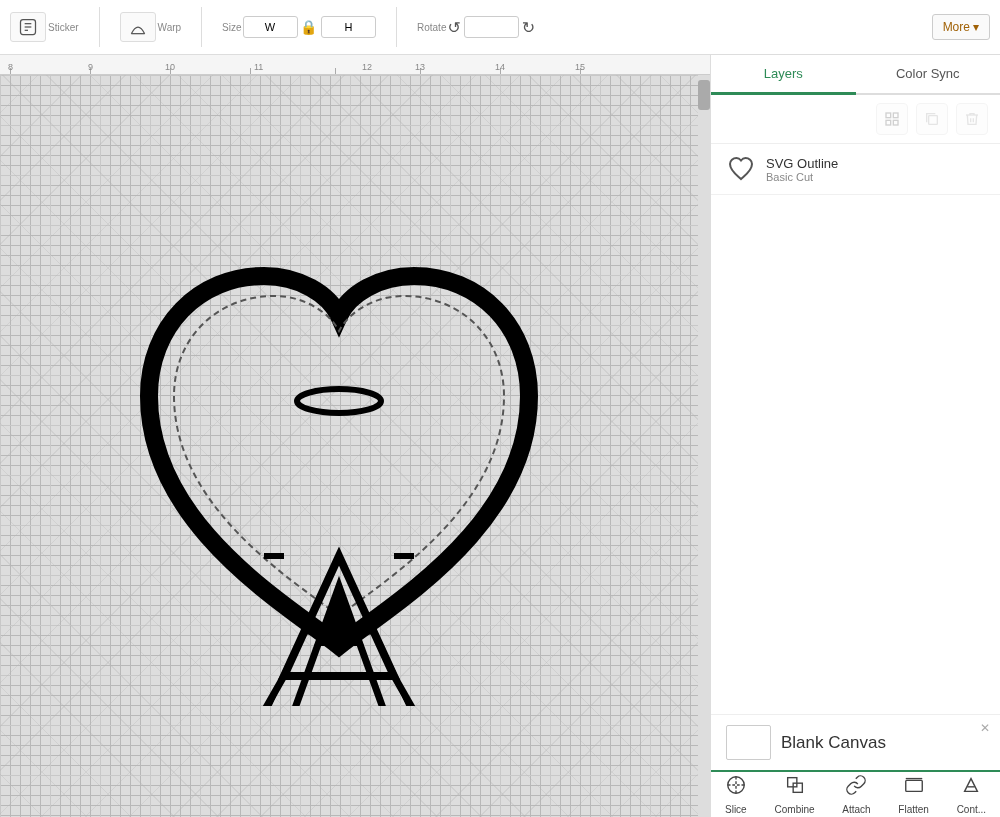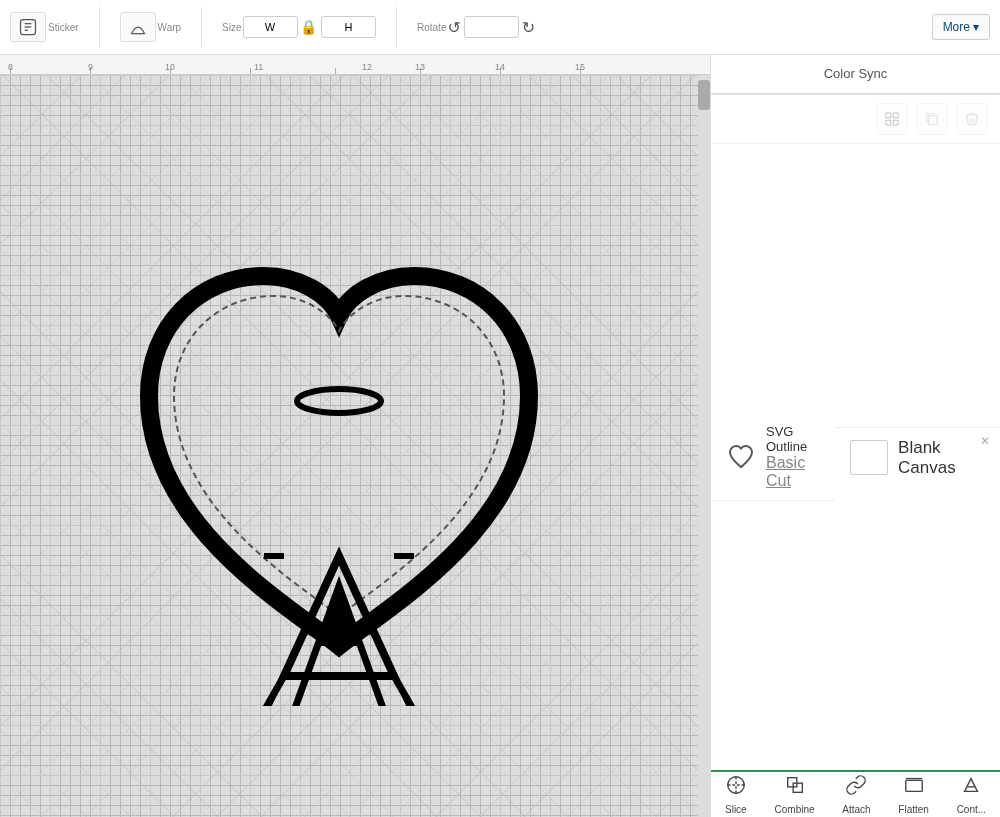--- a/index.html
+++ b/index.html
@@ -76,21 +76,21 @@
     .more-btn {
       display: flex;
       align-items: center;
       gap: 3px;
       padding: 5px 10px;
       border: 1px solid #ccc;
       border-radius: 3px;
       background: #fafafa;
       cursor: pointer;
       font-size: 12px;
-      color: #0c4a6e;
+      color: #a16207;
     }
     .rotate-icon {
       font-size: 16px;
       color: #555;
     }
 
     
     .main-area {
       display: flex;
       flex: 1;
@@ -263,23 +263,22 @@
     }
     .layer-info {
       flex: 1;
     }
     .layer-name {
       font-size: 13px;
       font-weight: 500;
       color: #333;
     }
     .layer-type {
-      font-size: 16px;
+      font-size: 11px;
       color: #888;
-      text-decoration: underline;
     }
     .blank-canvas-thumb {
       width: 45px;
       height: 35px;
       border: 1.5px solid #ccc;
       border-radius: 2px;
       background: #fff;
     }
     .blank-canvas-label {
       font-size: 17px;
@@ -303,22 +302,21 @@
     }
 
     
     .spacer { flex: 1; }
 
     
     .panel-content {
       flex: 1;
       overflow-y: auto;
       display: flex;
-      flex-direction: row;
-      align-items: center;
+      flex-direction: column;
     }
 
     .panel-spacer { flex: 1; }
 
     
     .blank-canvas-section {
       border-top: 1px solid #eee;
       padding: 10px 15px;
       display: flex;
       align-items: center;
@@ -454,20 +452,23 @@
           <line x1="195" y1="370" x2="175" y2="370" stroke="#000" stroke-width="6"></line>
           <line x1="305" y1="370" x2="325" y2="370" stroke="#000" stroke-width="6"></line>
         </svg>
       </div>
     </div>
   </div>
 
   <div class="right-panel">
 
     <div class="panel-tabs">
+      <div class="panel-tab active">
+        <span>Layers</span>
+      </div>
       <div class="panel-tab">
         <span>Color Sync</span>
       </div>
     </div>
 
     <div class="panel-toolbar">
       <div class="spacer"></div>
       <div class="panel-icon-btn disabled">
         <svg width="16" height="16" viewBox="0 0 24 24" fill="none" stroke="#666" stroke-width="2">
           <rect x="3" y="3" width="7" height="7"></rect>

